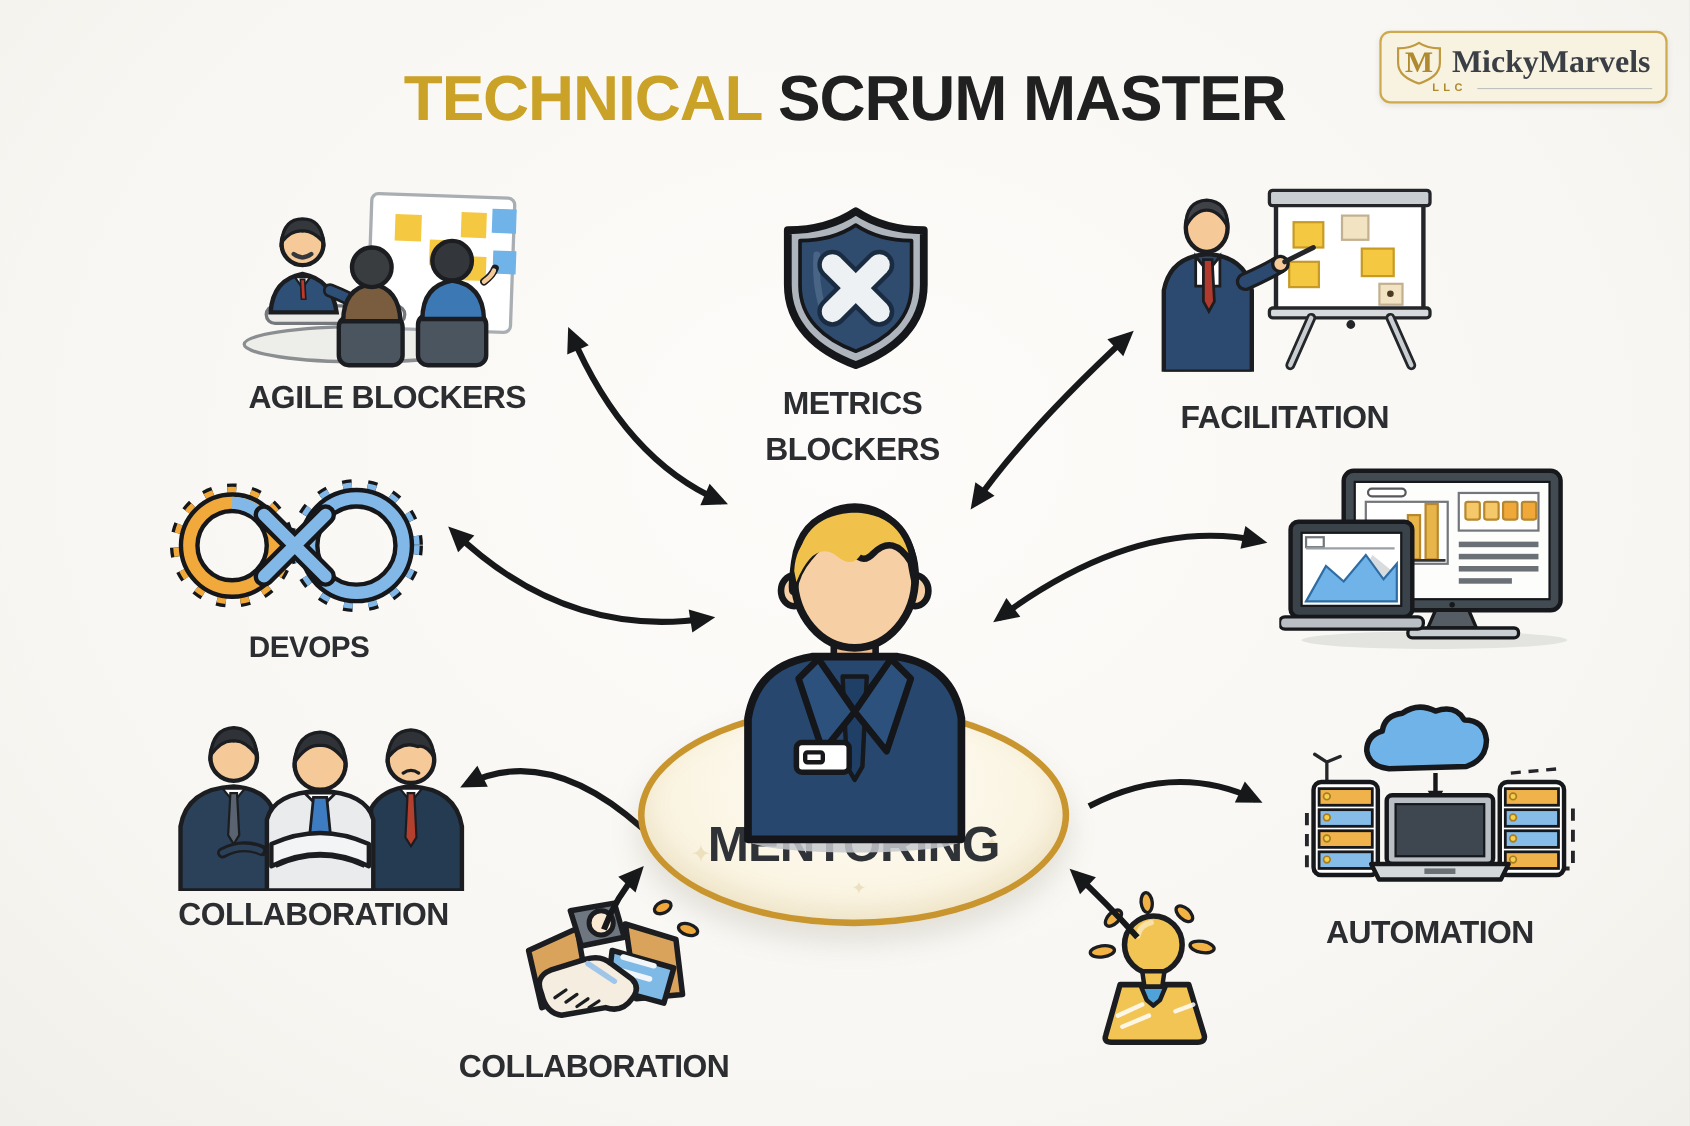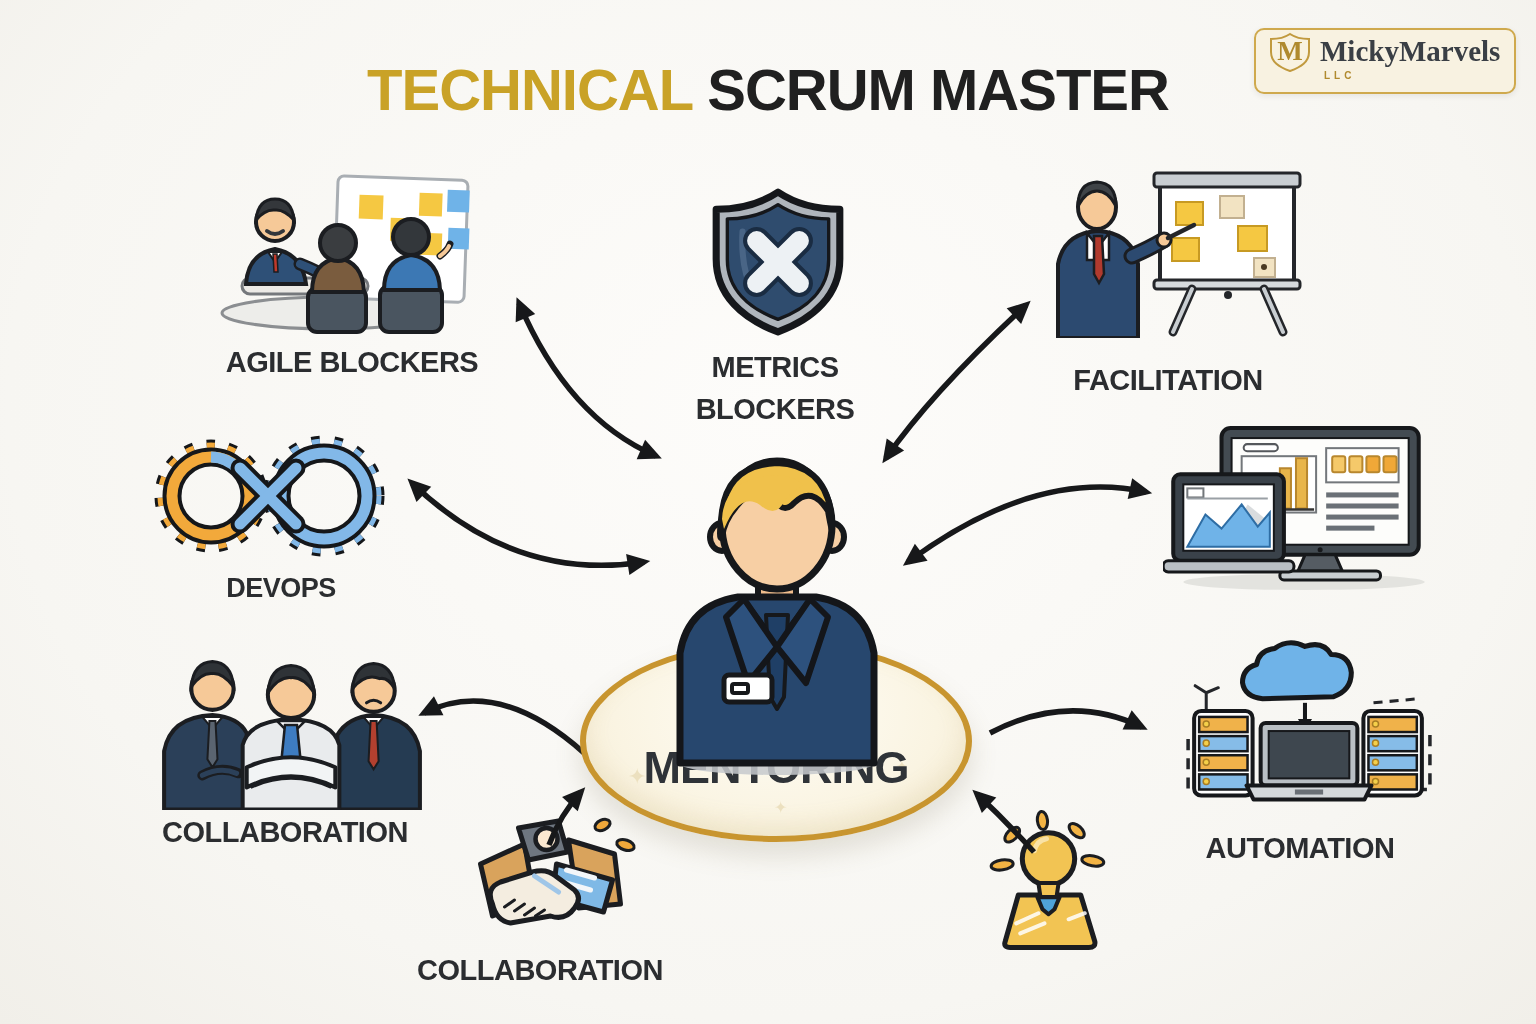--- a/index.html
+++ b/index.html
@@ -7,21 +7,21 @@
   .canvas{position:relative;width:1536px;height:1024px;background:#fbfaf7;overflow:hidden;
           background:radial-gradient(ellipse at 50% 40%, #fdfcfa 0%, #f7f6f2 70%, #f1efe9 100%);}
   .title{position:absolute;left:0;right:0;top:56px;text-align:center;font-size:58px;font-weight:800;letter-spacing:-1px;color:#222;}
   .title .accent{color:#c9a227;}
   .title .rest{color:#202020;text-align:center;}
   .logo{position:absolute;right:20px;top:28px;width:262px;height:66px;background:#f8f2e1;
         border:2px solid #cfa94d;border-radius:10px;box-shadow:0 2px 6px rgba(0,0,0,.08);
         display:flex;flex-direction:column;justify-content:center;padding:4px 12px;box-sizing:border-box;}
   .logo-row{display:flex;align-items:center;gap:8px;}
   .logo-brand{font-family:Liberation Serif, serif;font-size:29px;font-weight:700;color:#3a3f45;}
-  .logo-sub-row{display:flex;align-items:flex-start;gap:10px;margin-left:56px;margin-top:-2px;flex-direction:column;}
+  .logo-sub-row{display:flex;align-items:center;gap:10px;margin-left:34px;margin-top:-2px;}
   .logo-sub{font-size:10px;letter-spacing:4px;color:#b08a2e;font-weight:700;}
   .logo-line{flex:1;height:1px;background:#9aa0a6;opacity:.6;}
   .node-icon{position:absolute;}
   .node-label{position:absolute;font-weight:700;font-size:29px;color:#2b2d30;text-align:center;letter-spacing:-0.5px;line-height:40px;}
   .node-label.big{font-size:27px;}
   .oval{position:absolute;left:580px;top:640px;width:392px;height:202px;border-radius:50%;
         border:6px solid #c8952f;box-sizing:border-box;z-index:2;
         background:radial-gradient(ellipse at 50% 35%, #fffdf6 0%, #faf4e2 60%, #f3e9d0 100%);
         box-shadow:0 14px 26px rgba(120,110,80,.18), inset 0 -10px 22px rgba(190,160,90,.15);}
   .oval .sparkle{position:absolute;color:#ece0bf;font-size:22px;}

